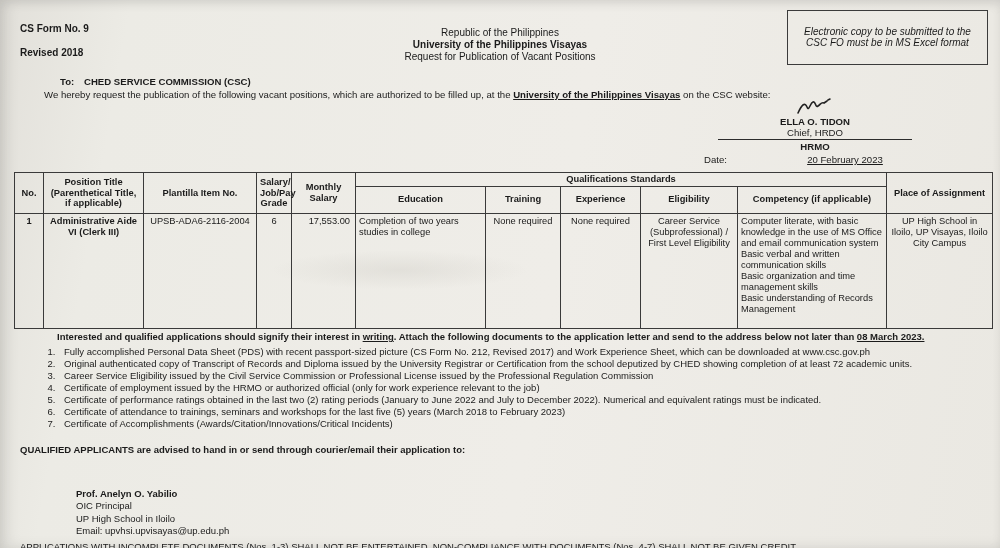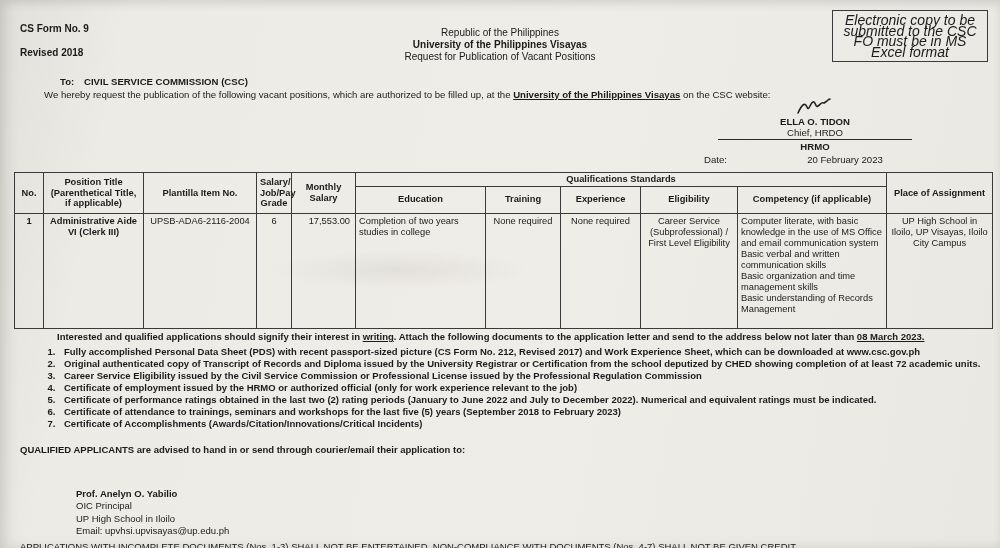--- a/index.html
+++ b/index.html
@@ -10,56 +10,56 @@
     box-shadow: inset 6px 0 14px rgba(0,0,0,0.10), inset 0 4px 10px rgba(0,0,0,0.05);
     font-family:"Liberation Sans", sans-serif; color:#1b1b1b;
   }
   .smudge { position:absolute; left:270px; top:250px; width:260px; height:40px;
     background: radial-gradient(ellipse at center, rgba(120,115,105,0.10), rgba(120,115,105,0) 70%); }
 
   
   .form-id { position:absolute; left:20px; top:11px; font-size:10px; font-weight:bold; line-height:12px; white-space:pre-line; }
   .doc-header { position:absolute; left:0; top:27px; width:100%; text-align:center; font-size:10px; line-height:12px; }
   .doc-header .b { font-weight:bold; }
-  .note-box { position:absolute; right:12px; top:10px; width:156px; border:1px solid #3b3b3b;
-    font-size:14px; font-style:italic; text-align:center; padding:4px 8px; line-height:10.5px; }
+  .note-box { position:absolute; right:12px; top:10px; width:201px; border:1px solid #3b3b3b;
+    font-size:10px; font-style:italic; text-align:center; padding:16px 8px; line-height:10.5px; }
 
   .to-block { position:absolute; left:20px; top:76px; font-size:9.6px; line-height:12px; width:790px; }
   .to-row { display:flex;margin-left:40px; }
   .to-label { width:24px; font-weight:bold; }
   .recipient { font-weight:bold; }
   .request-line { margin-left:24px; margin-top:1px; }
   .uni-underline { font-weight:bold; text-decoration:underline; }
 
   .signature-block { position:absolute; left:700px; top:98px; width:230px; font-size:9.6px; text-align:center; }
   .sig-mark { height:18px; }
   .sig-name { font-weight:bold; margin-top:0px; }
   .sig-title { border-bottom:1px solid #2c2c2c; padding-bottom:1px; margin:0 18px; }
   .sig-office { font-weight:bold; padding-top:1px; }
   .date-row { display:flex; margin-top:2px; }
   .date-label { width:60px; text-align:left; padding-left:4px; }
-  .date-value { flex:1; text-align:center; }
+  .date-value { flex:1; text-align:center;text-decoration:underline; }
 
   
   table.positions { position:absolute; left:14px; top:172px; width:978px;
     border-collapse:collapse; table-layout:fixed; font-size:9.3px; }
   table.positions th, table.positions td { border:1px solid #3a3a3a; padding:1px 3px; }
   table.positions th { font-weight:bold; text-align:center; vertical-align:middle; line-height:10.5px; }
   tr.qs-row th { height:13px; }
   tr.colhead-row th { height:27px; }
   tr.data-row td { height:115px; vertical-align:top; line-height:11px; padding-top:2px; }
   .ta-c { text-align:center; } .ta-l { text-align:left; } .ta-r { text-align:right; padding-right:5px !important; }
   .bold { font-weight:bold; }
   .comp-line { margin:0; }
 
   
   .lower { position:absolute; left:20px; top:331px; width:962px; font-size:9.5px; line-height:11.4px; }
   .notice { font-weight:bold;margin-left:37px; }
   .notice .u { text-decoration:underline; }
-  ol.doc-list { margin:4px 0 5px 0; padding-left:38px;font-weight:bold; }
+  ol.doc-list { margin:4px 0 5px 0; padding-left:38px; }
   ol.doc-list li { padding-left:6px; margin:0 0 0.5px 0; }
   .qualified { font-weight:bold; margin-top:15px; }
   .contact { margin-top:12px; margin-left:56px; line-height:12.6px; }
   .contact-name { font-weight:bold;margin-top:32px; }
   .warning { font-weight:normal; margin-top:3px; }
 </style>
 </head>
 <body>
 
 <div class="page">
@@ -74,21 +74,21 @@
     <div>Republic of the Philippines</div>
     <div class="b">University of the Philippines Visayas</div>
     <div>Request for Publication of Vacant Positions</div>
   </div>
 
   <div class="note-box">Electronic copy to be submitted to the CSC FO must be in MS Excel format</div>
 
   <div class="to-block">
     <div class="to-row">
       <span class="to-label">To:</span>
-      <span class="recipient">CIVIL SERVICE COMMISSION (CSC)</span>
+      <span class="recipient">CHED SERVICE COMMISSION (CSC)</span>
     </div>
     <div class="request-line">
       <span>We hereby request the publication of the following vacant positions, which are authorized to be filled up, at the </span><span class="uni-underline">University of the Philippines Visayas</span><span> on the CSC website:</span>
     </div>
   </div>
 
   <div class="signature-block">
     <div class="sig-mark">
       <svg width="42" height="18" viewBox="0 0 42 18">
           <path d="M4 15 C8 6, 11 4, 13 9 C15 14, 16 5, 19 4 C22 3, 21 10, 24 8 C27 6, 27 4, 30 5 L33 3 M34 2 L36 1" stroke="#222" stroke-width="1.6" fill="none" stroke-linecap="round"></path>
@@ -159,21 +159,21 @@
     <div class="notice">
       <span>Interested and qualified applications should signify their interest in </span><span class="u">writing</span><span>. Attach the following documents to the application letter and send to the address below not later than </span><span class="u">08 March 2023.</span>
     </div>
 
     <ol class="doc-list">
       <li>Fully accomplished Personal Data Sheet (PDS) with recent passport-sized picture (CS Form No. 212, Revised 2017) and Work Experience Sheet, which can be downloaded at www.csc.gov.ph</li>
       <li>Original authenticated copy of Transcript of Records and Diploma issued by the University Registrar or Certification from the school deputized by CHED showing completion of at least 72 academic units.</li>
       <li>Career Service Eligibility issued by the Civil Service Commission or Professional License issued by the Professional Regulation Commission</li>
       <li>Certificate of employment issued by the HRMO or authorized official (only for work experience relevant to the job)</li>
       <li>Certificate of performance ratings obtained in the last two (2) rating periods (January to June 2022 and July to December 2022). Numerical and equivalent ratings must be indicated.</li>
-      <li>Certificate of attendance to trainings, seminars and workshops for the last five (5) years (September 2018 to February 2023)</li>
+      <li>Certificate of attendance to trainings, seminars and workshops for the last five (5) years (March 2018 to February 2023)</li>
       <li>Certificate of Accomplishments (Awards/Citation/Innovations/Critical Incidents)</li>
     </ol>
 
     <div class="qualified">QUALIFIED APPLICANTS are advised to hand in or send through courier/email their application to:</div>
 
     <div class="contact">
       <div class="contact-name">Prof. Anelyn O. Yabilio</div>
       <div>OIC Principal</div>
       <div>UP High School in Iloilo</div>
       <div>Email: upvhsi.upvisayas@up.edu.ph</div>

